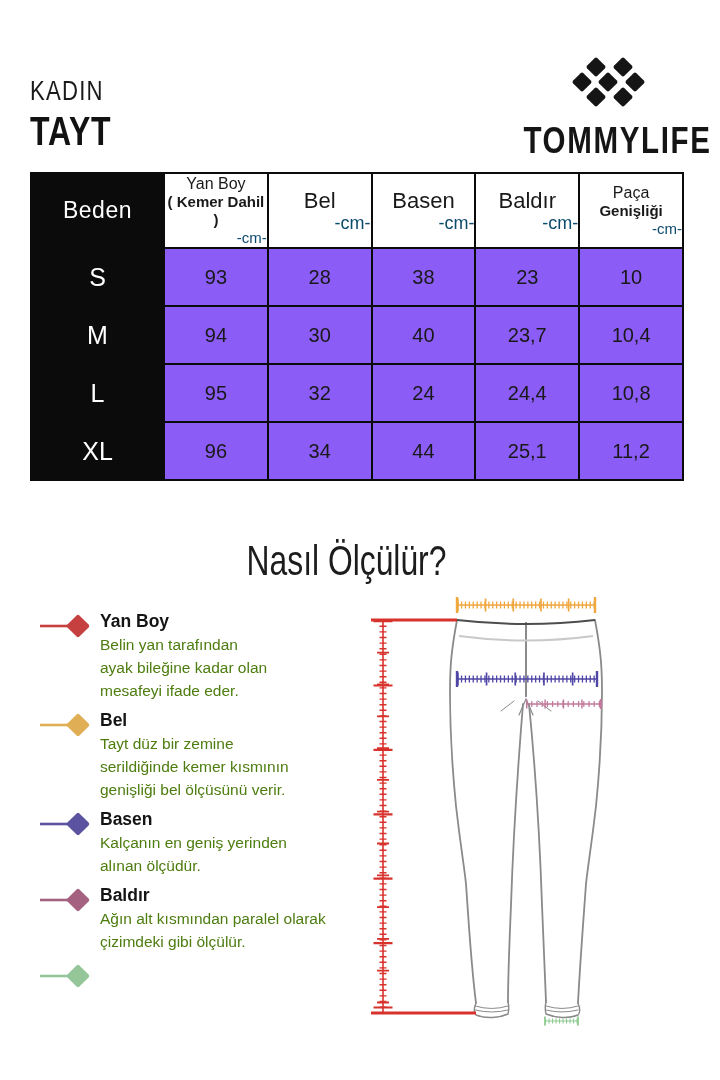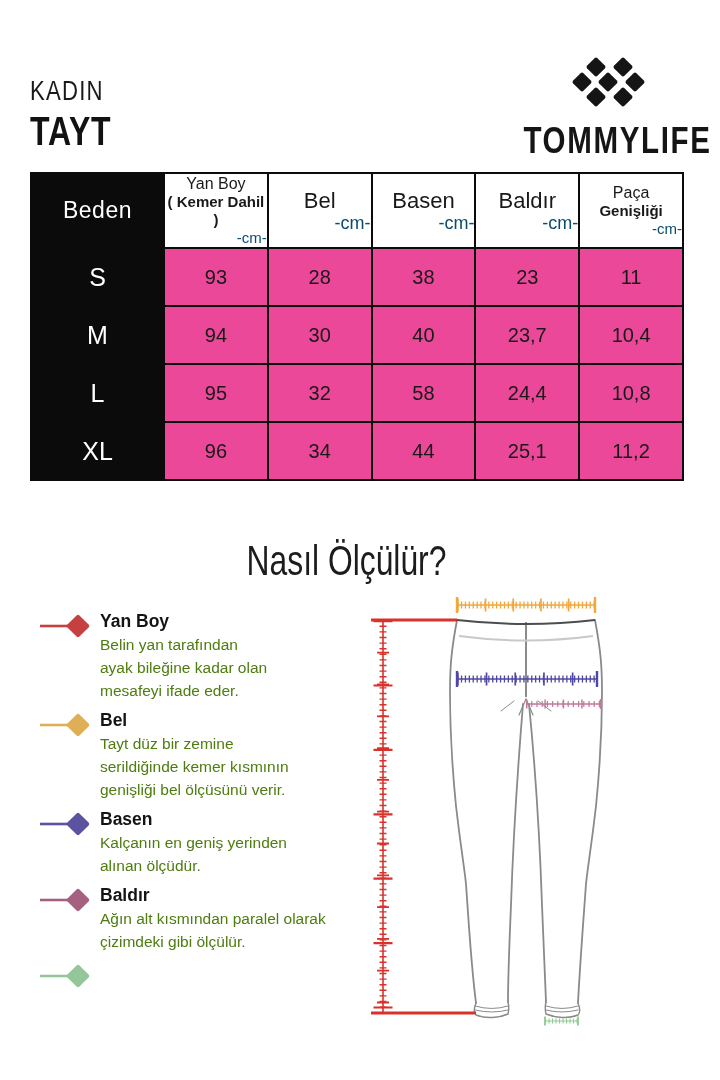--- a/index.html
+++ b/index.html
@@ -29,21 +29,21 @@
   .size-table thead tr { height:57px; }
   .size-table tbody tr { height:58px; }
   .corner-cell { background:#0b0b0b; color:#fff; font-size:23px; font-weight:400; letter-spacing:.5px; }
   .size-cell   { background:#0b0b0b; color:#fff; font-size:25px; font-weight:400; }
   .h-main { display:block; font-size:22px; font-weight:500; line-height:24px; color:#191919; }
   .h-sub  { display:block; font-size:15px; font-weight:700; line-height:18px; color:#191919; }
   .h-sub:empty { display:none; }
   .h-unit { display:block; font-size:18px; font-weight:400; line-height:20px; color:#0c4a6e;text-align:right; }
   .size-table th.small-head .h-main { font-size:16px; font-weight:500; line-height:19px; }
   .size-table th.small-head .h-unit { font-size:15px; line-height:18px; }
-  .value-cell { font-size:20px; font-weight:500; color:#191919; background:#ec4899; }
+  .value-cell { font-size:20px; font-weight:500; color:#191919; background:#8b5cf6; }
 
   
   .htm-title { position:absolute; left:0; top:536px; width:693px; text-align:center;
                font-size:43px; font-weight:500; color:#1c1c1c;
                transform:scaleX(.74); transform-origin:center; }
 
   .legend { position:absolute; left:38px; top:610px; width:322px; }
   .legend-item { display:flex; align-items:flex-start; margin-bottom:7px; }
   .legend-marker { flex:0 0 62px; margin-top:1px; }
   .legend-text { flex:1; }
@@ -117,35 +117,35 @@
         </th>
       </tr>
     </thead>
     <tbody>
       <tr>
         <td class="size-cell">S</td>
         <td class="value-cell">93</td>
         <td class="value-cell">28</td>
         <td class="value-cell">38</td>
         <td class="value-cell">23</td>
-        <td class="value-cell">11</td>
+        <td class="value-cell">10</td>
       </tr>
       <tr>
         <td class="size-cell">M</td>
         <td class="value-cell">94</td>
         <td class="value-cell">30</td>
         <td class="value-cell">40</td>
         <td class="value-cell">23,7</td>
         <td class="value-cell">10,4</td>
       </tr>
       <tr>
         <td class="size-cell">L</td>
         <td class="value-cell">95</td>
         <td class="value-cell">32</td>
-        <td class="value-cell">58</td>
+        <td class="value-cell">24</td>
         <td class="value-cell">24,4</td>
         <td class="value-cell">10,8</td>
       </tr>
       <tr>
         <td class="size-cell">XL</td>
         <td class="value-cell">96</td>
         <td class="value-cell">34</td>
         <td class="value-cell">44</td>
         <td class="value-cell">25,1</td>
         <td class="value-cell">11,2</td>

